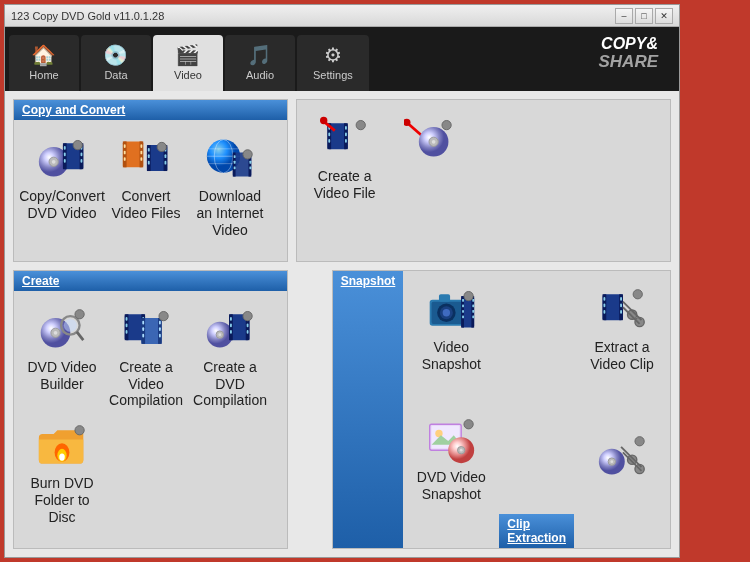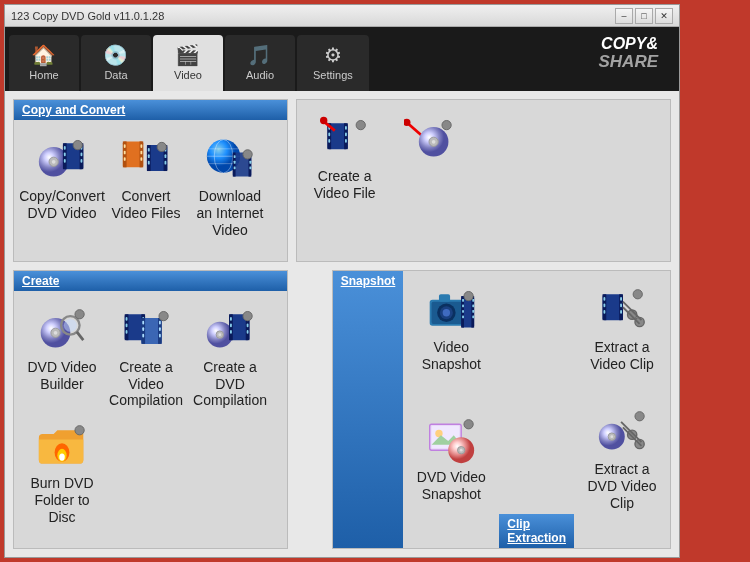--- a/index.html
+++ b/index.html
@@ -552,20 +552,19 @@
                 <defs>
                   <radialGradient id="dvdGrad6" cx="35%" cy="35%">
                     <stop offset="0%" stop-color="#fff"></stop>
                     <stop offset="30%" stop-color="#d0d0ff"></stop>
                     <stop offset="70%" stop-color="#8080c0"></stop>
                     <stop offset="100%" stop-color="#5050a0"></stop>
                   </radialGradient>
                 </defs>
               </svg>
             </div>
-            <span class="item-label">Extract a DVD Video Clip</span>
           </div>
         </div>
       </div>
 
     </div>
   </div>
 </div>
 
 </body></html>

